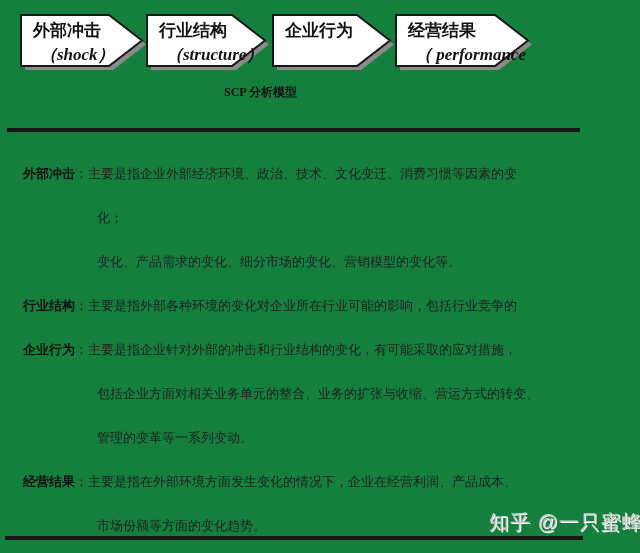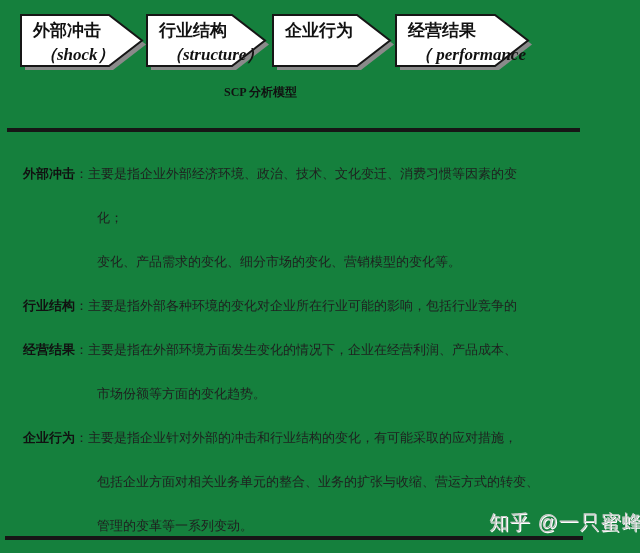--- a/index.html
+++ b/index.html
@@ -111,28 +111,28 @@
       <div class="line"><span class="term">外部冲击</span><span>：主要是指企业外部经济环境、政治、技术、文化变迁、消费习惯等因素的变</span></div>
       <div class="line cont">化；</div>
     </div>
 
     <div class="para">
       <div class="line cont">变化、产品需求的变化、细分市场的变化、营销模型的变化等。</div>
       <div class="line"><span class="term">行业结构</span><span>：主要是指外部各种环境的变化对企业所在行业可能的影响，包括行业竞争的</span></div>
     </div>
 
     <div class="para">
-      <div class="line"><span class="term">经营结果</span><span>：主要是指在外部环境方面发生变化的情况下，企业在经营利润、产品成本、</span></div>
-      <div class="line cont">市场份额等方面的变化趋势。</div>
+      <div class="line"><span class="term">企业行为</span><span>：主要是指企业针对外部的冲击和行业结构的变化，有可能采取的应对措施，</span></div>
+      <div class="line cont">包括企业方面对相关业务单元的整合、业务的扩张与收缩、营运方式的转变、</div>
+      <div class="line cont">管理的变革等一系列变动。</div>
     </div>
 
     <div class="para">
-      <div class="line"><span class="term">企业行为</span><span>：主要是指企业针对外部的冲击和行业结构的变化，有可能采取的应对措施，</span></div>
-      <div class="line cont">包括企业方面对相关业务单元的整合、业务的扩张与收缩、营运方式的转变、</div>
-      <div class="line cont">管理的变革等一系列变动。</div>
+      <div class="line"><span class="term">经营结果</span><span>：主要是指在外部环境方面发生变化的情况下，企业在经营利润、产品成本、</span></div>
+      <div class="line cont">市场份额等方面的变化趋势。</div>
     </div>
 
   </div>
 
   <div class="watermark">知乎 @一只蜜蜂</div>
 
   <div class="rule" id="rule-bottom"></div>
 
 </div>
 

